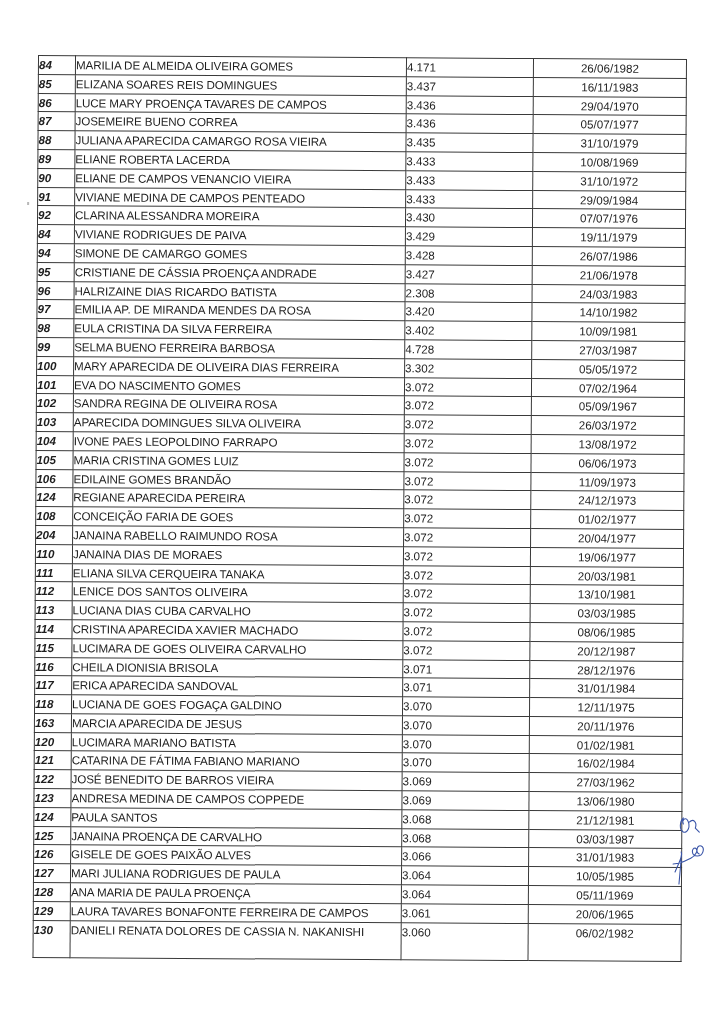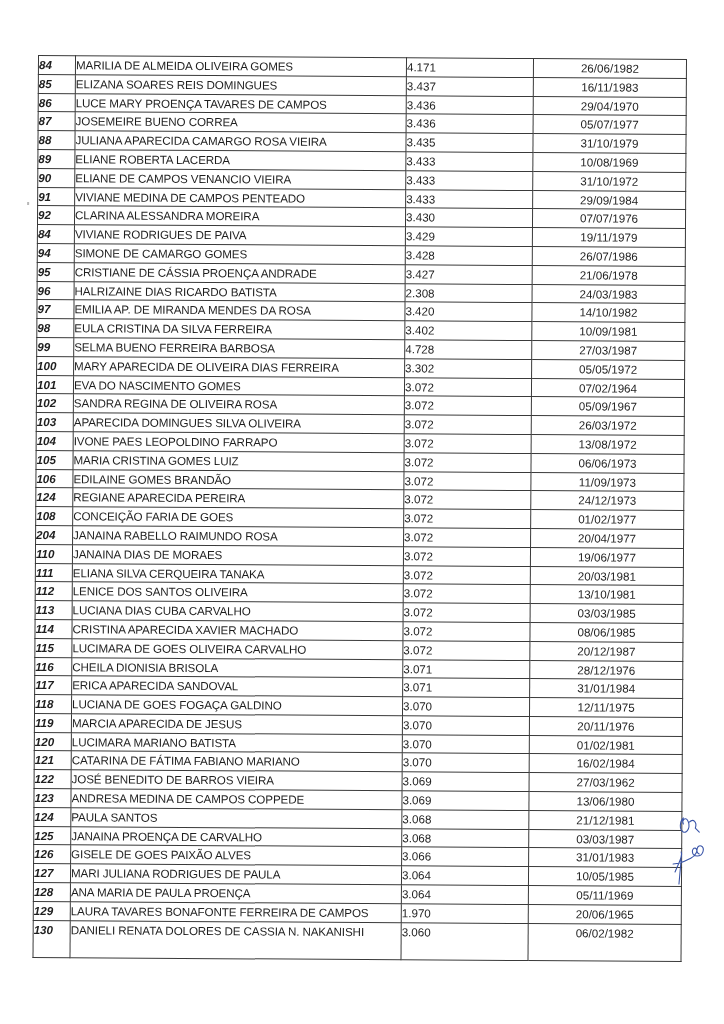--- a/index.html
+++ b/index.html
@@ -241,21 +241,21 @@
           <td class="score">3.071</td>
           <td class="date">31/01/1984</td>
         </tr>
         <tr>
           <td class="num">118</td>
           <td class="name">LUCIANA DE GOES FOGAÇA GALDINO</td>
           <td class="score">3.070</td>
           <td class="date">12/11/1975</td>
         </tr>
         <tr>
-          <td class="num">119</td>
+          <td class="num">163</td>
           <td class="name">MARCIA APARECIDA DE JESUS</td>
           <td class="score">3.070</td>
           <td class="date">20/11/1976</td>
         </tr>
         <tr>
           <td class="num">120</td>
           <td class="name">LUCIMARA MARIANO BATISTA</td>
           <td class="score">3.070</td>
           <td class="date">01/02/1981</td>
         </tr>
@@ -303,21 +303,21 @@
         </tr>
         <tr>
           <td class="num">128</td>
           <td class="name">ANA MARIA DE PAULA PROENÇA</td>
           <td class="score">3.064</td>
           <td class="date">05/11/1969</td>
         </tr>
         <tr>
           <td class="num">129</td>
           <td class="name">LAURA TAVARES BONAFONTE FERREIRA DE CAMPOS</td>
-          <td class="score">1.970</td>
+          <td class="score">3.061</td>
           <td class="date">20/06/1965</td>
         </tr>
         <tr class="last">
           <td class="num">130</td>
           <td class="name">DANIELI RENATA DOLORES DE CASSIA N. NAKANISHI</td>
           <td class="score">3.060</td>
           <td class="date">06/02/1982</td>
         </tr>
       </tbody>
   </table>

